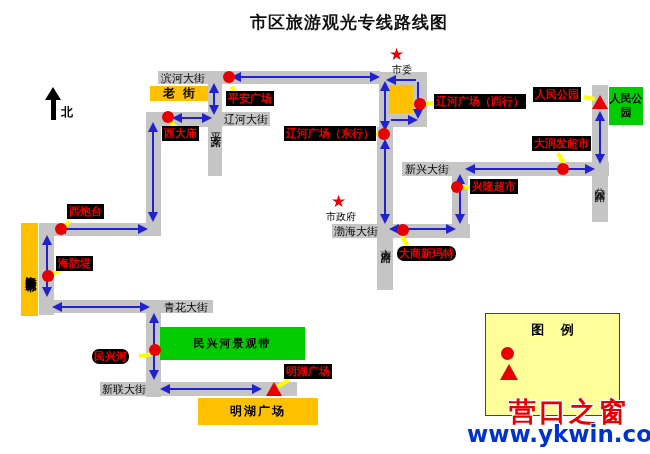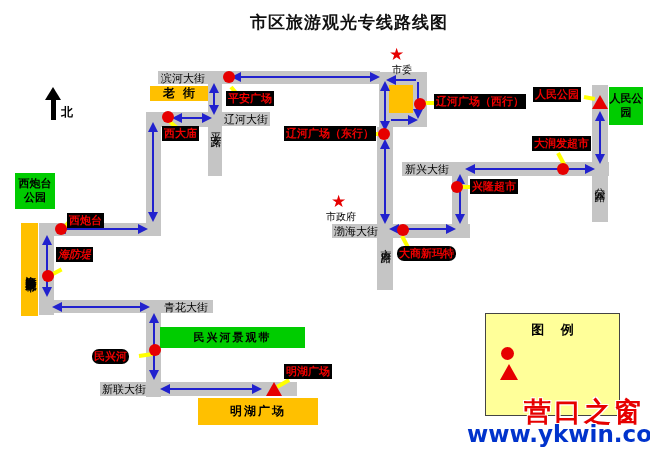--- a/index.html
+++ b/index.html
@@ -20,21 +20,21 @@
   .tri{position:absolute;width:0;height:0;border-left:8px solid transparent;border-right:8px solid transparent;
        border-bottom:14px solid #E60000;z-index:5;}
   .star{position:absolute;color:#E60000;font-size:17px;line-height:17px;z-index:4;}
   .flaglabel{position:absolute;font-size:10px;color:#000;white-space:nowrap;z-index:4;}
   .tail{position:absolute;height:4px;background:#FFFF00;transform-origin:0 50%;z-index:4;}
   #routes{position:absolute;left:0;top:0;z-index:3;}
   .legend{position:absolute;left:485px;top:313px;width:133px;height:101px;background:#FFFF99;
           border:1px solid #444;z-index:1;}
   .legend-title{position:absolute;left:0;right:0;top:7px;text-align:center;font-size:13px;font-weight:bold;word-spacing:12px;color:#000;}
   .legend-item-label{position:absolute;font-size:11px;color:#000;white-space:nowrap;}
-  .wm-brand{position:absolute;left:524px;top:394px;font-size:27px;font-weight:bold;color:#E60000;
+  .wm-brand{position:absolute;left:509px;top:394px;font-size:27px;font-weight:bold;color:#E60000;
             font-family:"DejaVu Serif",serif;letter-spacing:3px;z-index:8;white-space:nowrap;
             text-shadow:-1px -1px 0 #fff,1px -1px 0 #fff,-1px 1px 0 #fff,1px 1px 0 #fff;}
   .wm-site{position:absolute;left:467px;top:421px;font-size:23px;font-weight:bold;color:#0033CC;z-index:8;white-space:nowrap;
            text-shadow:-1px -1px 0 #fff,1px -1px 0 #fff,-1px 1px 0 #fff,1px 1px 0 #fff;}
   .north-shaft{position:absolute;left:51px;top:99px;width:5px;height:21px;background:#000;}
   .north-head{position:absolute;left:45px;top:87px;width:0;height:0;border-left:8px solid transparent;
               border-right:8px solid transparent;border-bottom:13px solid #000;}
   .north-label{position:absolute;left:61px;top:104px;font-size:12px;font-weight:bold;color:#000;}
   .larrow-bar{position:absolute;left:499px;top:392px;width:21px;height:2px;background:#2121CE;}
   .larrow-head{position:absolute;left:492px;top:388px;width:0;height:0;border-top:5px solid transparent;
@@ -75,24 +75,23 @@
   <div class="sname vtext" style="left:209px;top:124px;height:52px;">平安路</div>
   <div class="sname" style="left:164px;top:301px;">青花大街</div>
   <div class="sname" style="left:102px;top:383px;">新联大街</div>
   <div class="sname" style="left:405px;top:163px;">新兴大街</div>
   <div class="sname" style="left:334px;top:225px;">渤海大街</div>
   <div class="sname vtext" style="left:379px;top:240px;height:48px;">市府路</div>
   <div class="sname vtext" style="left:593px;top:179px;height:42px;">公园路</div>
 
   <div class="obox" style="left:150px;top:86px;width:58px;height:15px;font-size:12px;word-spacing:4px;">老 街</div>
   <div class="obox" style="left:389px;top:85px;width:24px;height:28px;"></div>
-  <div class="gbox" style="left:15px;top:173px;width:40px;height:36px;">西炮台公园</div>
   <div class="gbox" style="left:609px;top:87px;width:34px;height:38px;">人民公园</div>
   <div class="obox vtext" style="left:21px;top:223px;width:17px;height:93px;font-size:11px;letter-spacing:1px;">海防堤景观带</div>
-  <div class="gbox" style="left:160px;top:327px;width:145px;height:21px;letter-spacing:2px;">民兴河景观带</div>
+  <div class="gbox" style="left:160px;top:327px;width:145px;height:33px;letter-spacing:2px;">民兴河景观带</div>
   <div class="obox" style="left:198px;top:398px;width:120px;height:27px;font-size:12px;letter-spacing:2px;">明湖广场</div>
 
   <svg id="routes" width="650" height="454" viewBox="0 0 650 454">
     <defs>
       <marker id="arr" viewBox="0 0 5 5" markerWidth="5" markerHeight="5" refX="4" refY="2.5" orient="auto-start-reverse">
         <path d="M0,0 L5,2.5 L0,5 z" fill="#2121CE"></path>
       </marker>
     </defs>
     <g stroke="#2121CE" stroke-width="2" fill="none">
       <line x1="233" y1="77" x2="378" y2="77" marker-start="url(#arr)" marker-end="url(#arr)"></line>
@@ -149,22 +148,22 @@
   <div class="flaglabel" style="left:326px;top:210px;">市政府</div>
 
   <div class="ylabel" style="left:226px;top:91px;">平安广场</div>
   <div class="ylabel" style="left:162px;top:126px;">西大庙</div>
   <div class="ylabel" style="left:434px;top:94px;">辽河广场（西行）</div>
   <div class="ylabel" style="left:284px;top:126px;">辽河广场（东行）</div>
   <div class="ylabel" style="left:533px;top:87px;">人民公园</div>
   <div class="ylabel" style="left:532px;top:136px;">大润发超市</div>
   <div class="ylabel" style="left:470px;top:179px;">兴隆超市</div>
   <div class="ylabel" style="left:397px;top:246px;border-radius:7px;">大商新玛特</div>
-  <div class="ylabel" style="left:67px;top:204px;margin-top:9px;">西炮台</div>
-  <div class="ylabel" style="left:56px;top:247px;font-style:italic;">海防堤</div>
+  <div class="ylabel" style="left:67px;top:204px;">西炮台</div>
+  <div class="ylabel" style="left:56px;top:256px;">海防堤</div>
   <div class="ylabel" style="left:92px;top:349px;border-radius:7px;">民兴河</div>
   <div class="ylabel" style="left:284px;top:364px;">明湖广场</div>
 
   <div class="legend">
     <div class="legend-title">图 例</div>
   </div>
   <div class="dot" style="left:501px;top:347px;width:13px;height:13px;"></div>
   <div class="legend-item-label" style="left:531px;top:348px;">线路站点位置</div>
   <div class="tri" style="left:500px;top:364px;border-left-width:9px;border-right-width:9px;border-bottom-width:16px;"></div>
   <div class="legend-item-label" style="left:533px;top:368px;">起始站位置</div>

